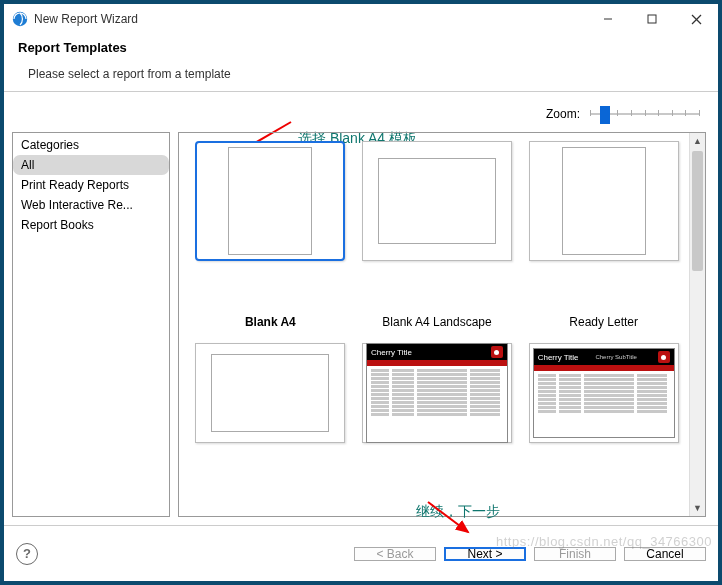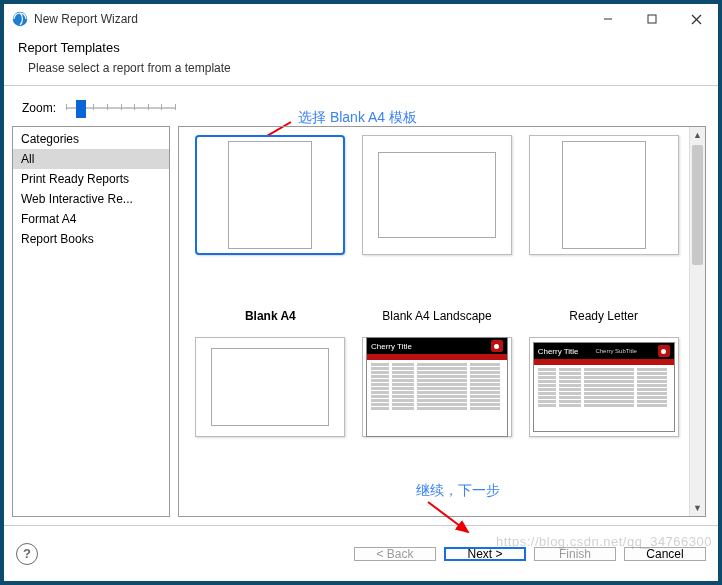--- a/index.html
+++ b/index.html
@@ -3,35 +3,35 @@
 <meta charset="utf-8">
 <style>
   * { box-sizing: border-box; }
   html, body { margin: 0; padding: 0; font-family: "Segoe UI", Tahoma, sans-serif; font-size: 12px; color: #000; }
   .window { width: 722px; height: 585px; border: 4px solid #0c4a6e; position: relative; background: #fff; display: flex; flex-direction: column; }
   .titlebar { height: 30px; display: flex; align-items: center; padding: 0 0 0 8px; }
   .titlebar .app-icon { width: 16px; height: 16px; margin-right: 6px; }
   .titlebar .title { font-size: 12px; color: #333; flex: 1; }
   .titlebar .winbtn { width: 44px; height: 30px; display: flex; align-items: center; justify-content: center; color: #333; }
   .header { padding: 6px 14px 10px 14px; border-bottom: 1px solid #ccc; }
-  .header .heading { font-weight: normal; font-size: 13px; margin-bottom: 6px; }
+  .header .heading { font-weight: bold; font-size: 13px; margin-bottom: 12px; }
   .header .sub { font-size: 12px; margin-left: 10px; color: #333; }
-  .annot1 { position: absolute; color: #3b82f6; font-size: 14px; }
-  .zoom-row { display: flex; align-items: center; padding: 12px 18px 8px 18px; }
+  .annot1 { position: absolute; color: #0f766e; font-size: 14px; margin-top: 21px; }
+  .zoom-row { display: flex; justify-content: flex-end; align-items: center; padding: 12px 18px 8px 18px; }
   .zoom-row .lbl { margin-right: 10px; font-size: 12px; }
   .slider { width: 110px; height: 20px; position: relative; }
   .slider .track { position: absolute; left: 0; right: 0; top: 9px; height: 2px; background: #c8c8c8; }
   .slider .ticks { position: absolute; left:0; right:0; top:6px; height:8px; display:flex; justify-content:space-between;}
   .slider .ticks span{width:1px; height:6px; background:#aaa; display:block;}
   .slider .thumb { position: absolute; top: 2px; left: 10px; width: 10px; height: 18px; background: #0a66d6; }
   .body { flex: 1; display: flex; padding: 0 12px 8px 8px; gap: 8px; min-height: 0; }
   .categories { width: 158px; border: 1px solid #999; background: #fff; padding: 2px 0; }
   .cat-header { padding: 3px 8px; font-size: 12px; }
   .cat-item { padding: 3px 8px; font-size: 12px; white-space: nowrap; overflow: hidden; text-overflow: ellipsis; }
-  .cat-item.selected { background: #d8d8d8; }
+  .cat-item.selected { background: #d8d8d8; border-radius: 7px; }
   .gallery-wrap { flex: 1; border: 1px solid #999; position: relative; display: flex; min-height: 0; }
   .gallery { flex: 1; overflow: hidden; padding: 8px 4px 0 10px; }
   .grid { display: grid; grid-template-columns: repeat(3, 1fr); gap: 6px 4px; }
   .tpl { display: flex; flex-direction: column; align-items: center; gap: 48px; }
   .thumb-box { width: 150px; height: 120px; border: 1px solid #bbb; display: flex; align-items: center; justify-content: center; background: #fff; box-shadow: 1px 1px 2px rgba(0,0,0,.15); }
   .tpl.selected .thumb-box { border: 2px solid #1a6fe0; border-radius: 4px; }
   .tpl .caption { margin: 6px 0 8px 0; font-size: 12px; text-align: center; }
   .tpl.selected .caption { font-weight: bold; }
   .page-port { width: 84px; height: 108px; border: 1px solid #aaa; background: #fff; }
   .page-land { width: 118px; height: 86px; border: 1px solid #aaa; background: #fff; }
@@ -128,21 +128,20 @@
     </div>
   </div>
 
   <div class="body">
 
     <div class="categories">
       <div class="cat-header">Categories</div>
       <div class="cat-item selected">All</div>
       <div class="cat-item">Print Ready Reports</div>
       <div class="cat-item">Web Interactive Re...</div>
-      <div class="cat-item">Format A4</div>
       <div class="cat-item">Report Books</div>
     </div>
 
     <div class="gallery-wrap">
       <div class="gallery">
         <div class="grid">
 
           <div class="tpl selected">
             <div class="thumb-box">
                 <div class="page-port"></div>

